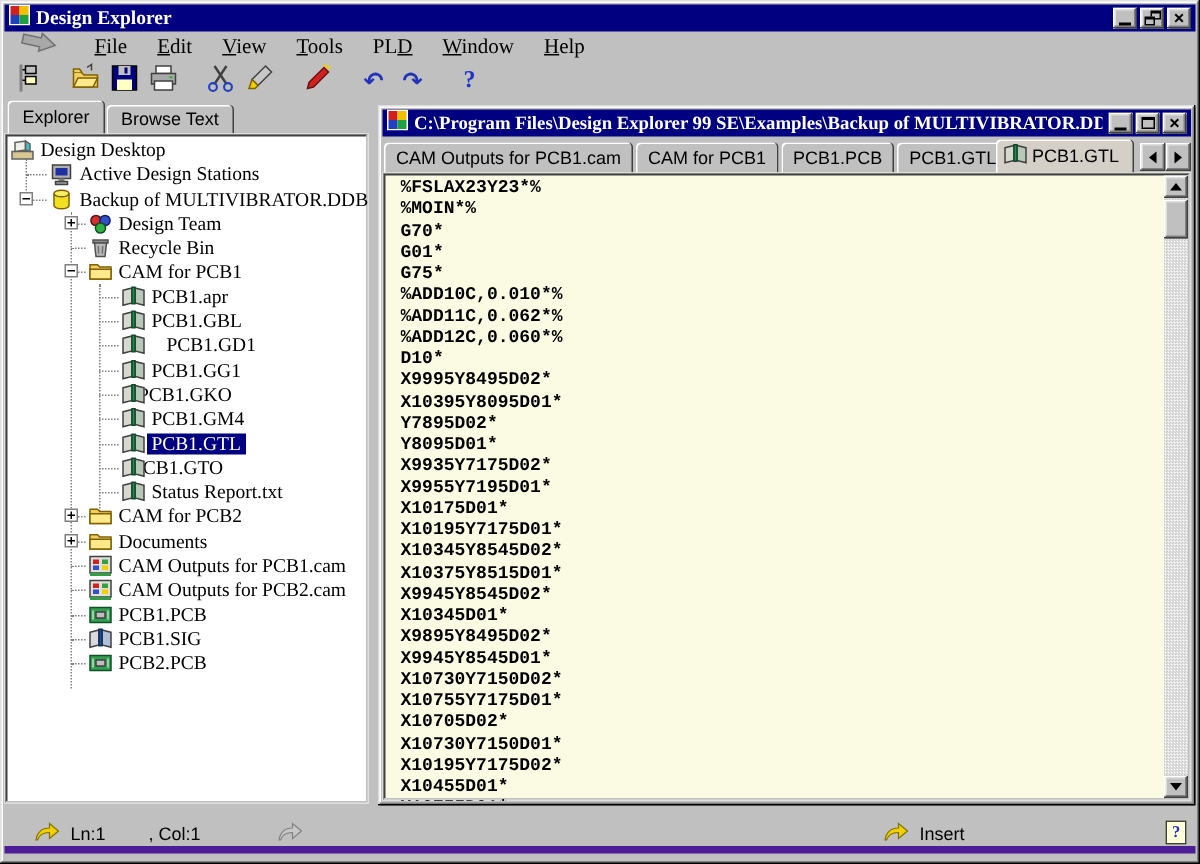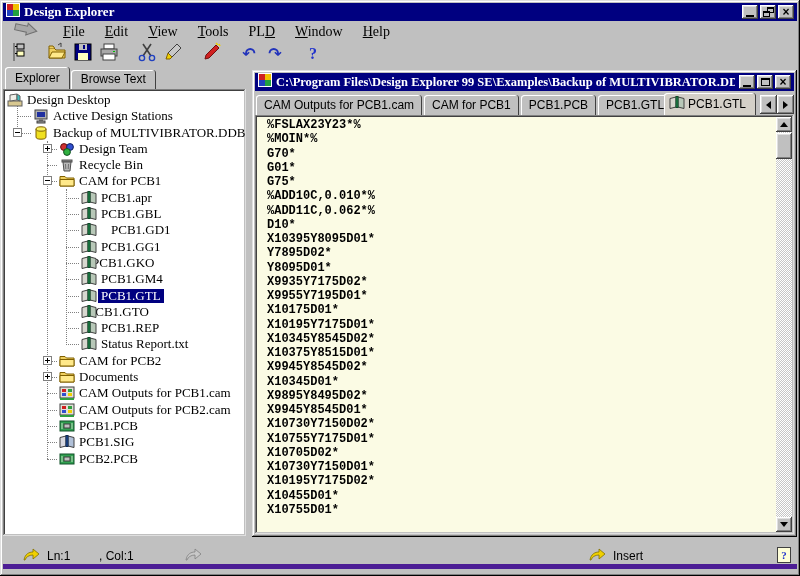--- a/index.html
+++ b/index.html
@@ -336,29 +336,20 @@
             </svg></span>
           <span class="tlabel" style="left: 82px;">PCB1.GTO</span>
         </div>
         <div class="trow">
           <span class="stub" style="left: 63px; width: 13px;"></span>
           <span class="ticon" style="left: 78px;"><svg width="16" height="16" viewBox="0 0 16 16" xmlns="http://www.w3.org/2000/svg">
               <polygon points="1,3.5 7,2 7,12 1,13.5" fill="#d8d8d0" stroke="#404040"></polygon>
               <polygon points="15,3.5 9,2 9,12 15,13.5" fill="#b8c8b8" stroke="#404040"></polygon>
               <rect x="7" y="1.5" width="2" height="11" fill="#209050" stroke="#104828"></rect>
             </svg></span>
-          <span class="tlabel" style="left: 95px;">PCB1.REP</span>
-        </div>
-        <div class="trow">
-          <span class="stub" style="left: 63px; width: 13px;"></span>
-          <span class="ticon" style="left: 78px;"><svg width="16" height="16" viewBox="0 0 16 16" xmlns="http://www.w3.org/2000/svg">
-              <polygon points="1,3.5 7,2 7,12 1,13.5" fill="#d8d8d0" stroke="#404040"></polygon>
-              <polygon points="15,3.5 9,2 9,12 15,13.5" fill="#b8c8b8" stroke="#404040"></polygon>
-              <rect x="7" y="1.5" width="2" height="11" fill="#209050" stroke="#104828"></rect>
-            </svg></span>
           <span class="tlabel" style="left: 95px;">Status Report.txt</span>
         </div>
         <div class="trow">
           <span class="stub" style="left: 44px; width: 10px;"></span>
           <span class="expbox plus" style="left: 40px;"></span>
           <span class="ticon" style="left: 56px;"><svg width="16" height="16" viewBox="0 0 16 16" xmlns="http://www.w3.org/2000/svg">
               <path d="M1 5 L1 3.5 L6 3.5 L7.5 5 L15 5 L15 13 L1 13 Z" fill="#f0d060" stroke="#806000"></path>
               <path d="M1 6.5 L15 6.5 L15 13 L1 13 Z" fill="#ffe98a" stroke="#806000"></path>
             </svg></span>
           <span class="tlabel" style="left: 73px;">CAM for PCB2</span>
@@ -477,21 +468,23 @@
     </div>
     <div class="docarea">
       <div class="doclines" id="doc-lines">
           <div class="docline">%FSLAX23Y23*%</div>
           <div class="docline">%MOIN*%</div>
           <div class="docline">G70*</div>
           <div class="docline">G01*</div>
           <div class="docline">G75*</div>
           <div class="docline">%ADD10C,0.010*%</div>
           <div class="docline">%ADD11C,0.062*%</div>
+          <div class="docline">%ADD12C,0.060*%</div>
           <div class="docline">D10*</div>
+          <div class="docline">X9995Y8495D02*</div>
           <div class="docline">X10395Y8095D01*</div>
           <div class="docline">Y7895D02*</div>
           <div class="docline">Y8095D01*</div>
           <div class="docline">X9935Y7175D02*</div>
           <div class="docline">X9955Y7195D01*</div>
           <div class="docline">X10175D01*</div>
           <div class="docline">X10195Y7175D01*</div>
           <div class="docline">X10345Y8545D02*</div>
           <div class="docline">X10375Y8515D01*</div>
           <div class="docline">X9945Y8545D02*</div>

